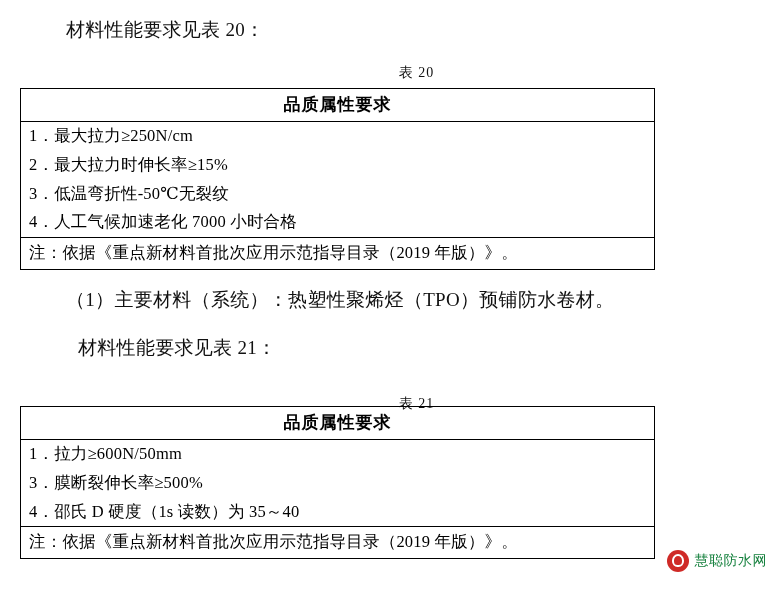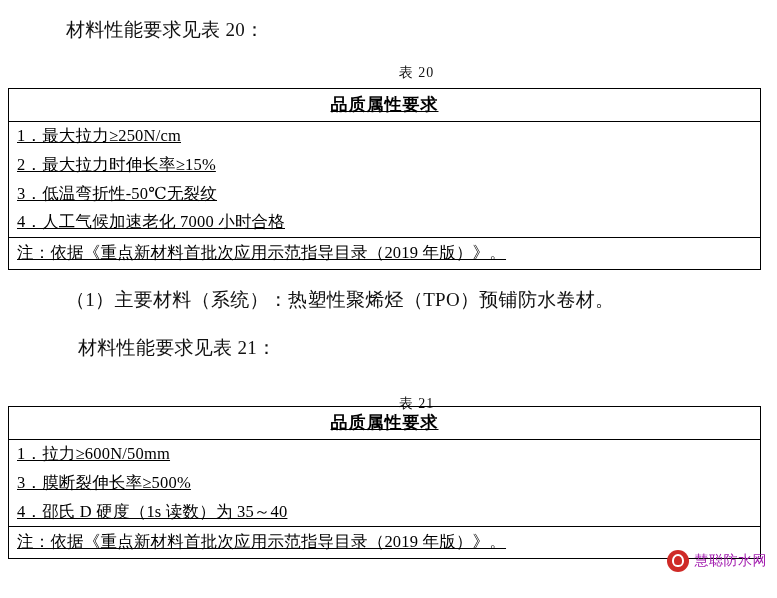--- a/index.html
+++ b/index.html
@@ -46,26 +46,25 @@
     margin-left: 28px;
   }
   .cap1 {
     position: absolute;
     left: 0;
     top: 64px;
     width: 777px;
   }
   .table-wrap {
     position: absolute;
-    left: 8px;
-    width: 753px;
+    left: 20px;
+    width: 635px;
     box-sizing: border-box;
     border: 1.6px solid #000;
     border-collapse: collapse;
-    text-decoration: underline;
   }
   table.qtable {
     width: 100%;
     border-collapse: collapse;
     table-layout: fixed;
   }
   table.qtable th {
     font-size: 17px;
     font-weight: bold;
     text-align: center;
@@ -127,21 +126,21 @@
     left: 5px;
     top: 4px;
     width: 12px;
     height: 13px;
     border: 2px solid #fff;
     border-radius: 50% 50% 45% 45%;
     box-sizing: border-box;
   }
   .wm-text {
     font-size: 14px;
-    color: #a21caf;
+    color: #15803d;
     font-family: "Liberation Sans", sans-serif;
     letter-spacing: 0.5px;
   }
 </style>
 </head>
 <body>
 
 <div class="page">
 
   <p class="para para-indent p1">材料性能要求见表 20：</p>

